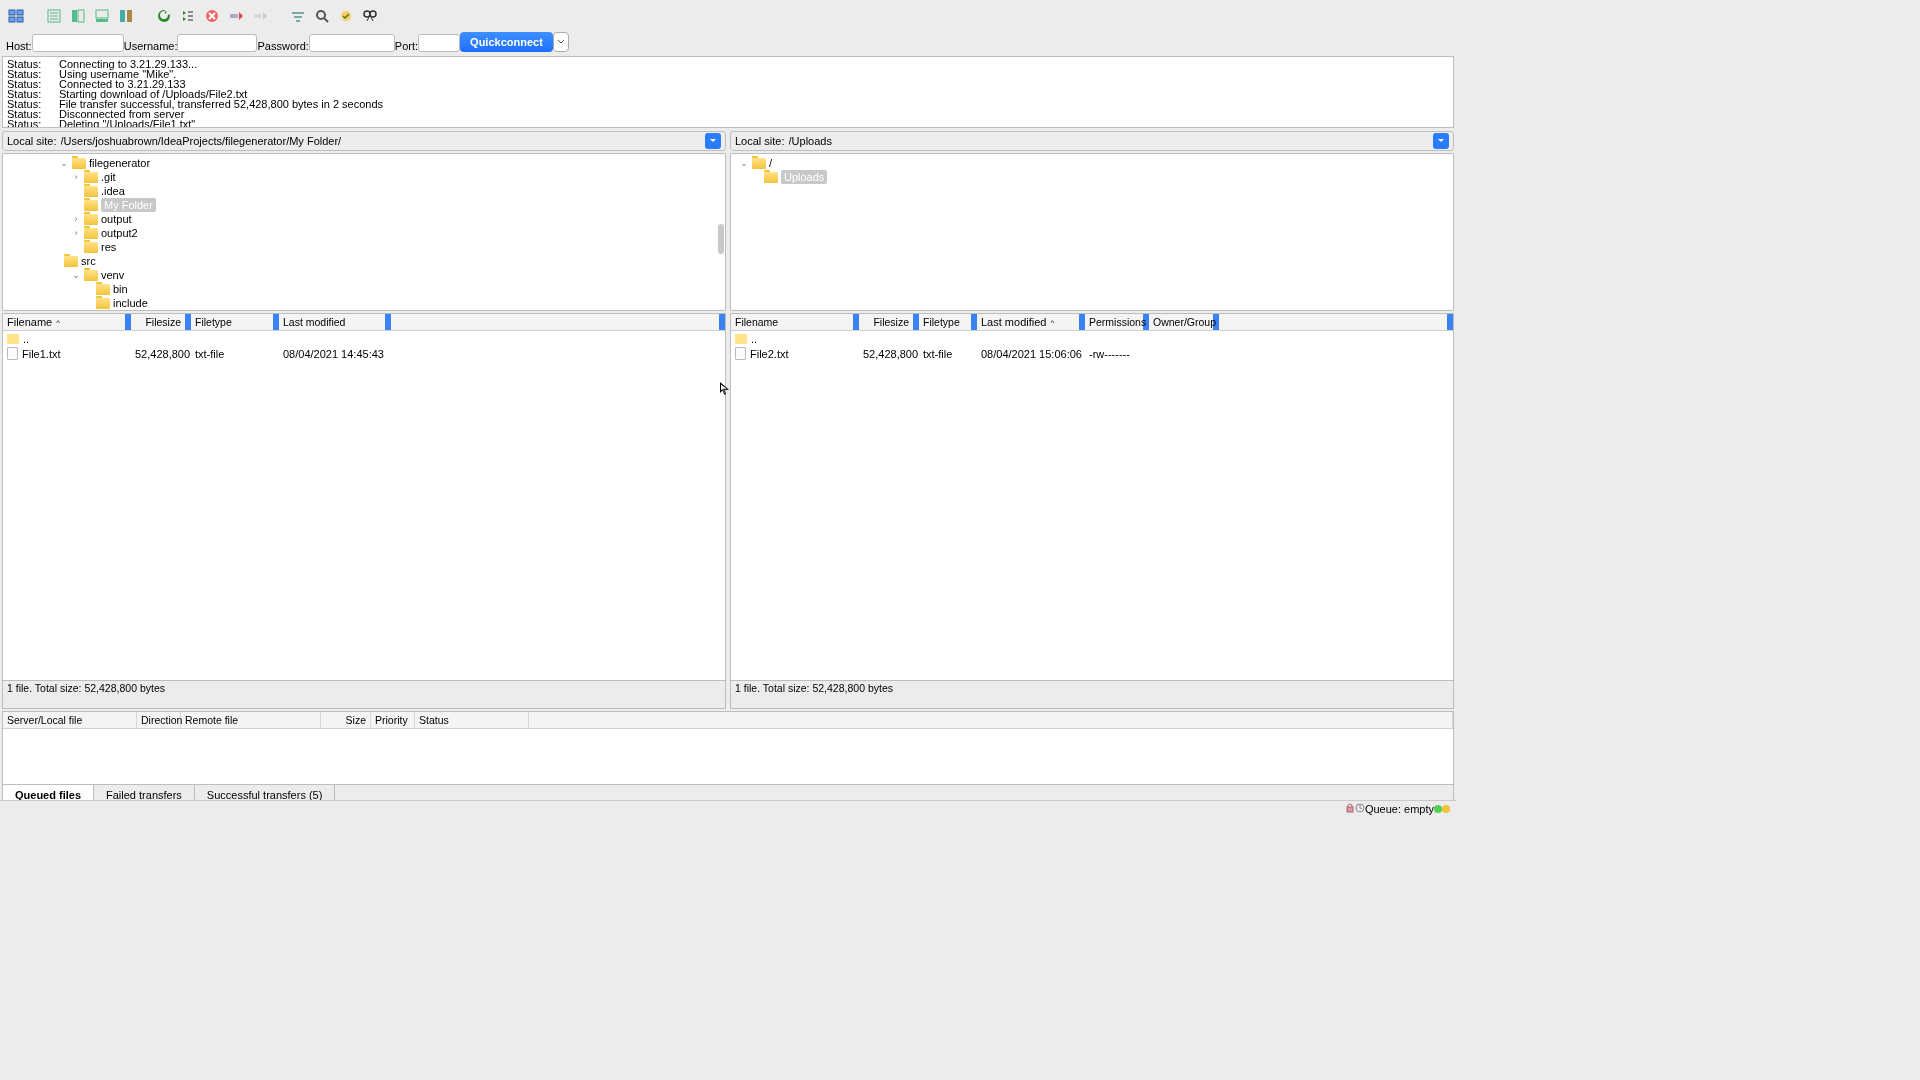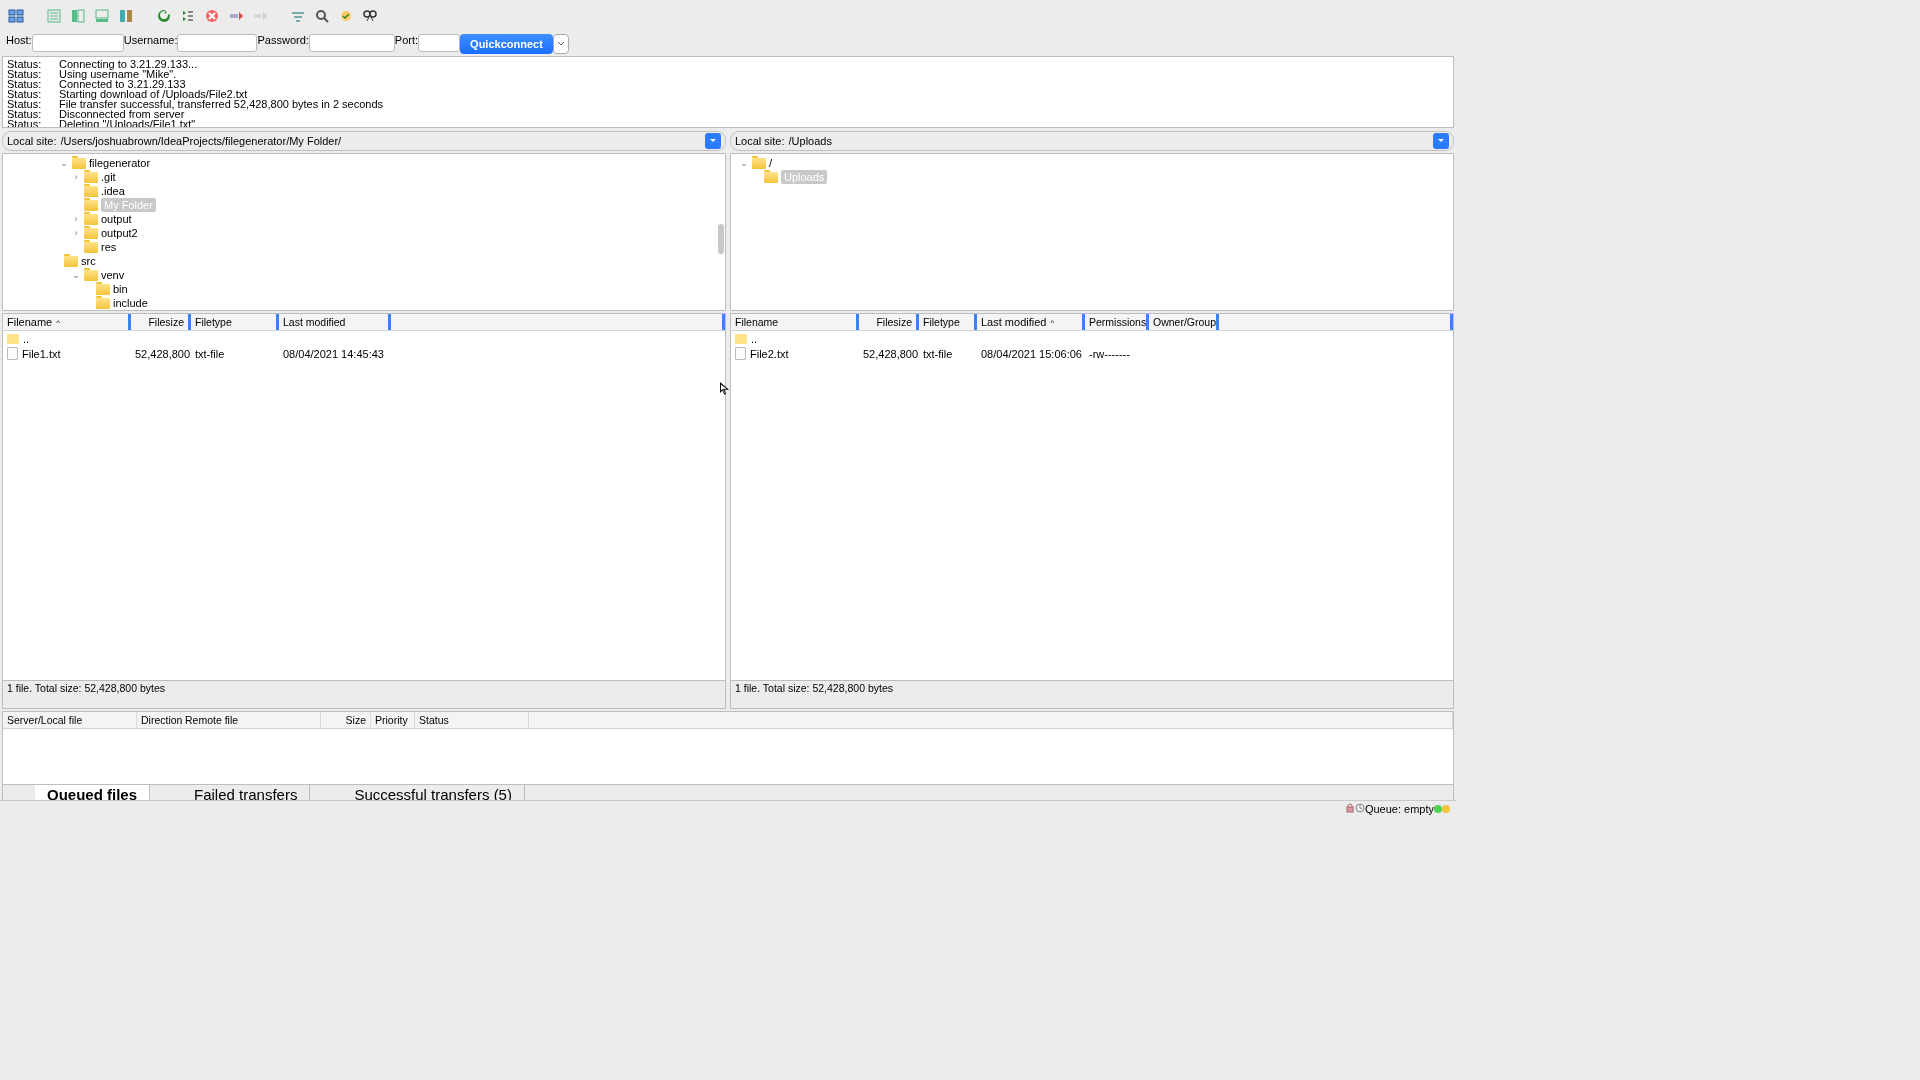--- a/index.html
+++ b/index.html
@@ -5,38 +5,38 @@
 * { margin: 0; padding: 0; box-sizing: border-box; font-family: -apple-system, "Helvetica Neue", Arial, sans-serif; font-size: 11px; }
 body { background: #ececec; color: #000; overflow: hidden; width: 1456px; height: 816px; position: relative; }
 
 
 .toolbar { height: 32px; display: flex; align-items: center; padding: 0 6px; gap: 4px; background: #ececec; }
 .toolbar .sep { width: 10px; }
 .tb-icon { width: 20px; height: 20px; display: inline-flex; align-items: center; justify-content: center; border-radius: 3px; }
 .tb-icon svg { width: 16px; height: 16px; }
 
 
-.qcbar { height: 24px; display: flex; align-items: flex-start; padding: 2px 6px 4px; background: #ececec; }
+.qcbar { height: 24px; display: flex; align-items: flex-end; padding: 2px 6px 4px; background: #ececec; }
 .qcbar label { font-size: 11px; }
 .qcbar input { background: #fff; border: 1px solid #bbb; border-radius: 3px; height: 18px; padding: 0 3px; font-size: 11px; }
 .qcbar input.host { width: 92px; }
 .qcbar input.user { width: 80px; }
 .qcbar input.pass { width: 86px; }
 .qcbar input.port { width: 42px; }
 .qc-btn { background: linear-gradient(#3e8fff,#1b6fff); color: #fff; border: none; border-radius: 4px; height: 20px; padding: 0 10px; font-size: 11px; cursor: pointer; font-weight: bold; }
 .qc-dd { width: 16px; height: 20px; border: 1px solid #aaa; border-radius: 4px; background: #fff; display: inline-flex; align-items: center; justify-content: center; }
 
 
 .logpanel { background: #fff; border: 1px solid #bdbdbd; margin: 0 2px; height: 72px; overflow-y: auto; padding: 2px 4px; }
 .logrow { display: flex; gap: 18px; line-height: 10px; font-size: 10.5px; }
 .logrow .lbl { width: 34px; }
 
 
 .sitebar-row { display: flex; margin: 3px 2px 0; gap: 4px; }
-.sitebar { flex: 1; display: flex; align-items: center; border: 1px solid #c0c0c0; background: #ececec; border-radius: 9px; height: 20px; padding: 0 4px; position: relative; }
+.sitebar { flex: 1; display: flex; align-items: center; border: 1px solid #c0c0c0; background: #ececec; border-radius: 3px; height: 20px; padding: 0 4px; position: relative; }
 .sitebar label { margin-right: 4px; }
 .sitebar input { flex: 1; border: none; background: transparent; font-size: 11px; outline: none; }
 .dd-arrow { width: 16px; height: 16px; background: #2b7bff; border-radius: 3px; display: inline-flex; align-items: center; justify-content: center; }
 .dd-arrow svg { width: 10px; height: 10px; fill: #fff; }
 
 
 .split { display: flex; margin: 2px 2px 0; height: 158px; }
 .pane { flex: 1; background: #fff; border: 1px solid #bdbdbd; overflow: auto; position: relative; }
 .pane + .pane { margin-left: 4px; }
 
@@ -47,41 +47,41 @@
 .tree-icon { width: 14px; height: 11px; margin: 0 3px; }
 .folder-icon { background: linear-gradient(#ffe289,#f3c33a); border-radius: 1px; position: relative; }
 .folder-icon::before { content: ""; position: absolute; top: -2px; left: 0; width: 6px; height: 2px; background: #f3c33a; border-radius: 1px 1px 0 0; }
 .tree-selected { background: #c8c8c8; border-radius: 2px; padding: 0 3px; color: #fff; }
 
 
 .filesplit { display: flex; margin: 2px 2px 0; height: 368px; }
 .filepane { flex: 1; display: flex; flex-direction: column; border: 1px solid #bdbdbd; background: #fff; }
 .filepane + .filepane { margin-left: 4px; }
 .fhdr { display: flex; background: #f4f4f4; border-bottom: 1px solid #d0d0d0; height: 17px; align-items: center; }
-.fhdr .col { padding: 0 4px; border-right: 3px solid #3b82f6; height: 100%; display: flex; align-items: center; font-size: 10.5px; position: relative; }
+.fhdr .col { padding: 0 4px; border-right: 6px solid #3b82f6; height: 100%; display: flex; align-items: center; font-size: 10.5px; position: relative; }
 .sort-arrow { margin-left: 4px; font-size: 8px; }
 .fbody { flex: 1; overflow: auto; }
 .frow { display: flex; height: 15px; align-items: center; }
 .frow .cell { padding: 0 4px; font-size: 11px; white-space: nowrap; overflow: hidden; }
 .file-icon { width: 11px; height: 13px; background: #fafafa; border: 1px solid #bbb; border-radius: 1px; margin-right: 4px; flex-shrink: 0; }
 .parent-icon { width: 12px; height: 10px; background: #ffe289; border-radius: 1px; margin-right: 4px; flex-shrink: 0; }
 
 
 .statstrip-row { display: flex; margin: 0 2px; }
 .statstrip { flex: 1; background: #ececec; border: 1px solid #bdbdbd; border-top: none; height: 28px; padding: 1px 4px; font-size: 10.5px; }
 .statstrip + .statstrip { margin-left: 4px; }
 
 
 .qhdr-wrap { margin: 2px 2px 0; border: 1px solid #bdbdbd; background: #fff; height: 74px; display: flex; flex-direction: column; }
 .qhdr { display: flex; background: #f4f4f4; border-bottom: 1px solid #d0d0d0; height: 17px; }
 .qhdr .col { padding: 0 4px; border-right: 1px solid #d8d8d8; display: flex; align-items: center; font-size: 10.5px; }
 
 
 .tabs { display: flex; margin: 0 2px; border: 1px solid #bdbdbd; border-top: none; background: #ececec; height: 20px; }
-.tab { padding: 2px 12px; border-right: 1px solid #bdbdbd; font-size: 15px; display: flex; align-items: center; cursor: default; margin-left: 32px; }
+.tab { padding: 2px 12px; border-right: 1px solid #bdbdbd; font-size: 11px; display: flex; align-items: center; cursor: default; }
 .tab.active { background: #fff; font-weight: 600; }
 
 
 .footer { position: absolute; bottom: 0; left: 0; right: 0; height: 16px; background: #ececec; border-top: 1px solid #c9c9c9; display: flex; align-items: center; justify-content: flex-end; padding: 0 6px; font-size: 10.5px; }
 .dot { width: 8px; height: 8px; border-radius: 50%; }
 .dot.g { background: #4fd24f; }
 .dot.y { background: #f3c33a; }
 
 
 .cursor { position: absolute; left: 720px; top: 382px; width: 10px; height: 14px; pointer-events: none; }

